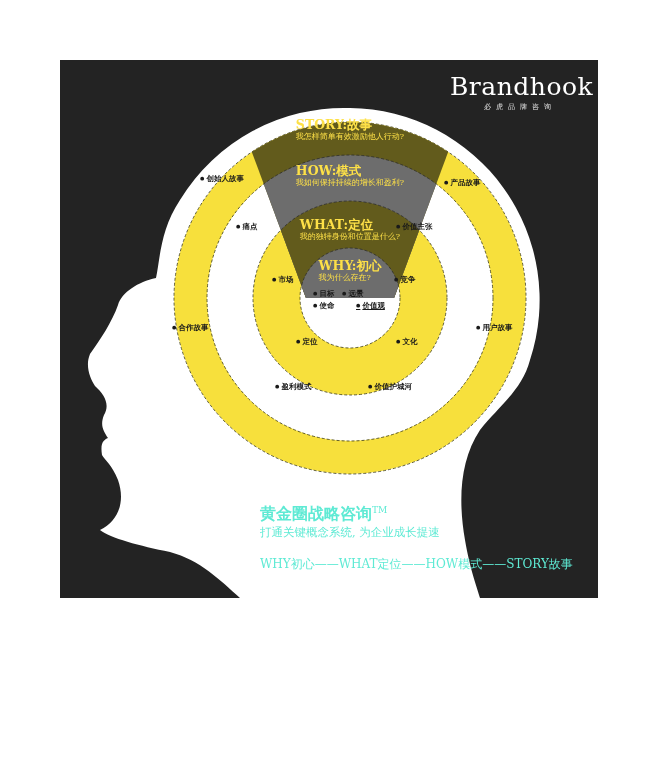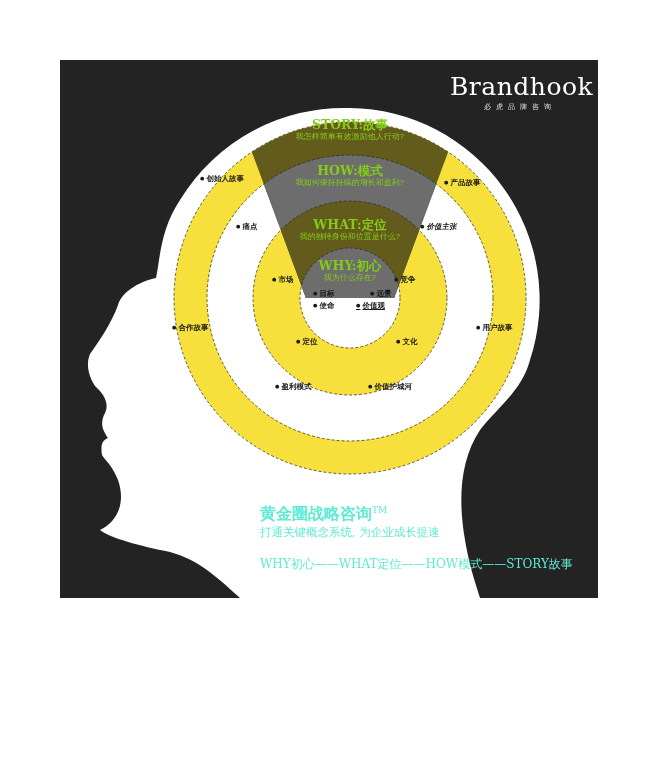--- a/index.html
+++ b/index.html
@@ -6,21 +6,21 @@
   body { width: 658px; height: 764px; position: relative; overflow: hidden;
          font-family: "DejaVu Serif", "Liberation Serif", serif; }
   .poster { position: absolute; left: 60px; top: 60px; width: 538px; height: 538px;
             background: #232323; overflow: hidden; }
   .poster svg { position: absolute; left: 0; top: 0; }
   .brand { position: absolute; left: 390px; top: 12px; width: 140px; text-align: center; color: #ffffff; }
   .brand-name { font-family: "DejaVu Serif", serif; font-size: 25px; letter-spacing: 0.5px; line-height: 30px; }
   .brand-sub { font-size: 7px; letter-spacing: 5px; margin-top: 0px; color: #e8e8e8; }
   .lbl { position: absolute; font-size: 7.5px; color: #1a1a1a; white-space: nowrap; font-weight: bold; }
   .lbl::before { content: "●"; font-size: 5px; vertical-align: 1px; margin-right: 2px; }
-  .layer-title { position: absolute; text-align: center; color: #84cc16; white-space: nowrap; transform: translateX(-50%); }
+  .layer-title { position: absolute; color: #fde047; white-space: nowrap; transform: translateX(-50%); }
   .layer-title .t { font-size: 12.5px; font-weight: bold; line-height: 14px; }
   .layer-title .q { font-size: 8px; line-height: 10px; }
   .bottom-text { position: absolute; left: 200px; top: 440px; color: #5eead4; }
   .bt-title { font-size: 16px; font-weight: bold; line-height: 20px; }
   .bt-title sup { font-size: 9px; vertical-align: 6px; font-weight: normal; }
   .bt-sub { font-size: 11.5px; line-height: 16px; }
   .bt-flow { font-size: 12px; margin-top: 16px; }
 </style>
 </head>
 <body>
@@ -84,31 +84,31 @@
   <div class="layer-title" style="left:290px; top:158px;">
     <div class="t">WHAT:定位</div>
     <div class="q">我的独特身份和位置是什么?</div>
   </div>
   <div class="layer-title" style="left:290px; top:199px;">
     <div class="t">WHY:初心</div>
     <div class="q">我为什么存在?</div>
   </div>
 
   <div class="lbl" style="left:253px; top:229px;">目标</div>
-  <div class="lbl" style="left:282px; top:229px;margin-left:28px;">远景</div>
+  <div class="lbl" style="left:282px; top:229px;">远景</div>
   <div class="lbl" style="left:253px; top:241px;">使命</div>
   <div class="lbl" style="left:296px; top:241px;text-decoration:underline;">价值观</div>
 
   <div class="lbl" style="left:212px; top:215px;">市场</div>
   <div class="lbl" style="left:334px; top:215px;">竞争</div>
   <div class="lbl" style="left:236px; top:277px;">定位</div>
   <div class="lbl" style="left:310px; top:277px;padding-left:26px;">文化</div>
 
   <div class="lbl" style="left:176px; top:162px;">痛点</div>
-  <div class="lbl" style="left:360px; top:162px;font-style:italic;">价值主张</div>
+  <div class="lbl" style="left:336px; top:162px;">价值主张</div>
   <div class="lbl" style="left:215px; top:322px;">盈利模式</div>
   <div class="lbl" style="left:308px; top:322px;">价值护城河</div>
 
   <div class="lbl" style="left:140px; top:114px;">创始人故事</div>
   <div class="lbl" style="left:384px; top:118px;">产品故事</div>
   <div class="lbl" style="left:112px; top:263px;">合作故事</div>
   <div class="lbl" style="left:416px; top:263px;">用户故事</div>
 
   <div class="bottom-text">
     <div class="bt-title">

